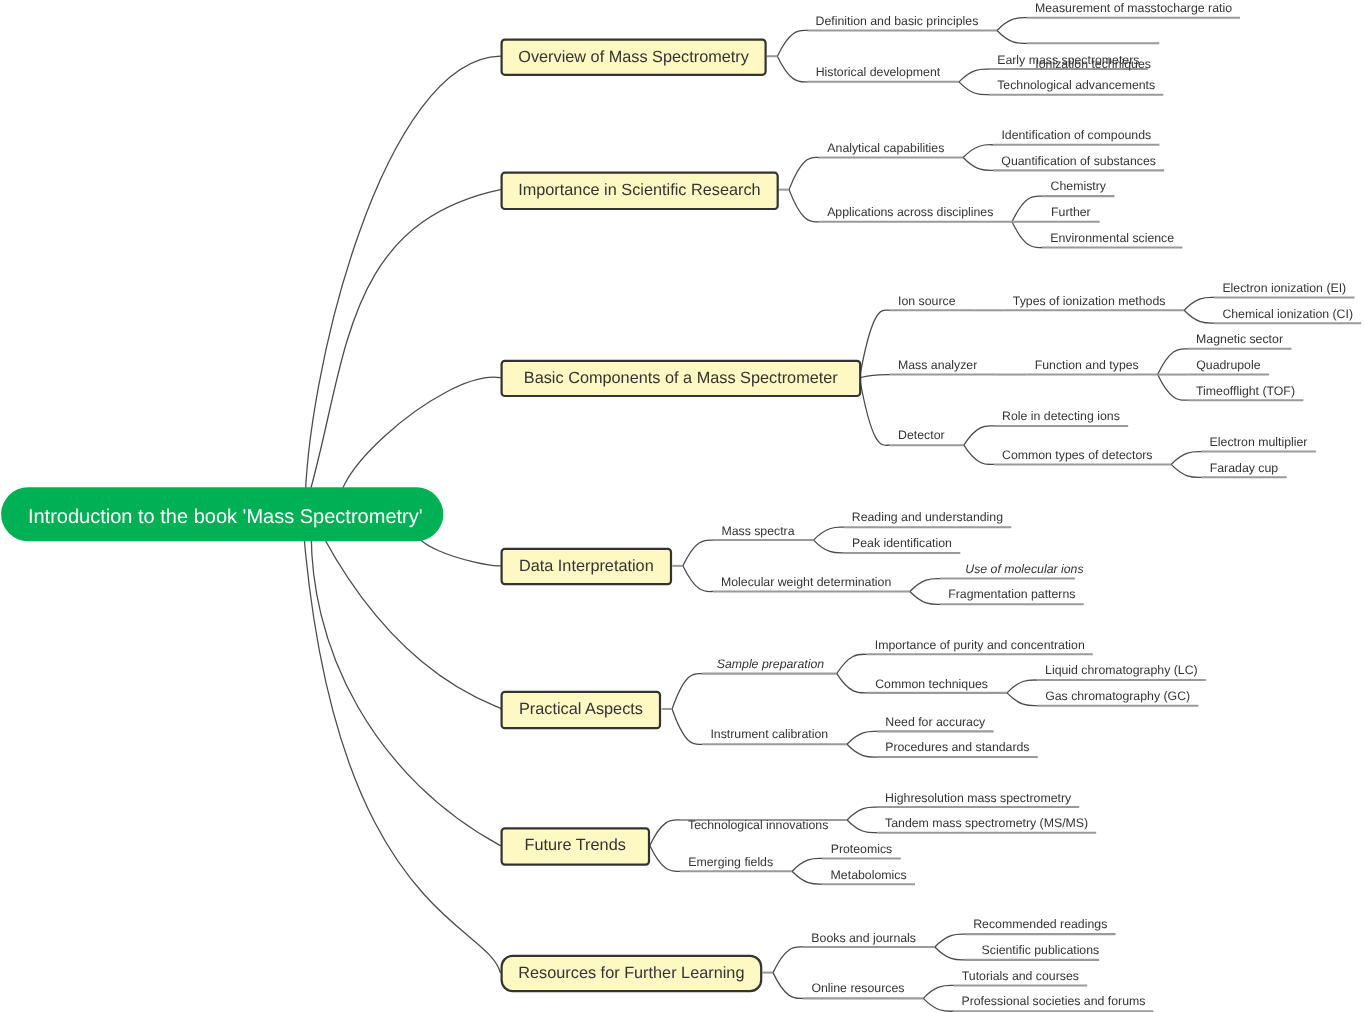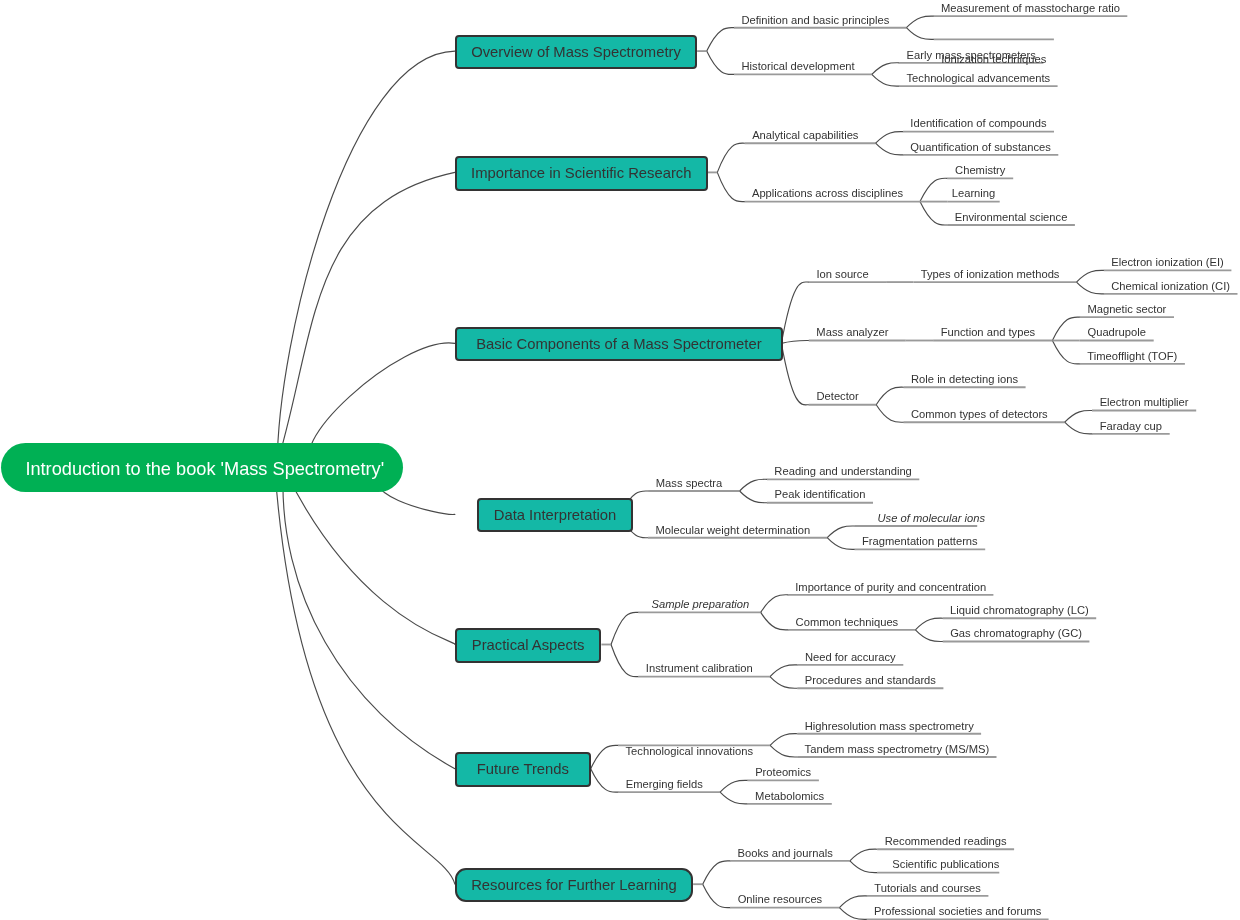--- a/index.html
+++ b/index.html
@@ -6,21 +6,21 @@
   html,body{margin:0;padding:0;}
   body{width:1240px;height:920px;overflow:hidden;background:#ffffff;
        font-family:"Liberation Sans",sans-serif;-webkit-font-smoothing:antialiased;}
   #stage{position:relative;width:1240px;height:920px;background:#ffffff;}
   #links{position:absolute;left:0;top:0;width:1240px;height:920px;overflow:visible;}
   .lk{fill:none;stroke:#4a4a4a;stroke-width:1.15;stroke-linecap:round;}
   .ul{stroke:#9a9a9a;stroke-width:1.85;stroke-linecap:butt;}
   .node{position:absolute;box-sizing:border-box;white-space:nowrap;}
   .root-node{background:#00b054;color:#ffffff;border-radius:24.7px;
              font-size:18.2px;height:49.4px;line-height:53.0px;text-align:left;padding-left:24.4px;}
-  .branch-node{border:2.2px solid #333333;border-radius:4px;background:#14b8a6;
+  .branch-node{border:2.2px solid #333333;border-radius:4px;background:#fef9c3;
                color:#333333;font-size:14.8px;height:34.4px;line-height:31.4px;text-align:center;}
   .topic-node{color:#333333;font-size:11.2px;text-align:center;line-height:16.4px;}
 </style>
 </head>
 <body>
 
 <div id="stage">
   <svg id="links" viewBox="0 0 1240 920" width="1240" height="920">
       <path d="M277.2,467.5C277.0,340.0 349.1,53.0 454.9,51.1" class="lk"></path>
       <path d="M706.7,51.1C719.0,25.4 727.2,27.7 734.0,27.7" class="lk"></path>
@@ -151,38 +151,38 @@
       <div class="node topic-node" style="left: 933.67px; width: 120.23px; top: 7px; margin-top: 44px;">Ionization techniques</div>
       <div class="node topic-node" style="left: 734px; width: 128.22px; top: 58.23px;">Historical development</div>
       <div class="node topic-node" style="left: 899.12px; width: 144.23px; top: 46.55px;">Early mass spectrometers</div>
       <div class="node topic-node" style="left: 899.12px; width: 158.46px; top: 69.9px;">Technological advancements</div>
       <div class="node branch-node" style="left: 454.9px; width: 252.78px; top: 156.12px;">Importance in Scientific Research</div>
       <div class="node topic-node" style="left: 744.58px; width: 121.45px; top: 127.04px;">Analytical capabilities</div>
       <div class="node topic-node" style="left: 902.93px; width: 151.06px; top: 115.36px;">Identification of compounds</div>
       <div class="node topic-node" style="left: 902.93px; width: 155.37px; top: 138.71px;">Quantification of substances</div>
       <div class="node topic-node" style="left: 744.58px; width: 165.84px; top: 185.41px;">Applications across disciplines</div>
       <div class="node topic-node" style="left: 947.32px; width: 65.93px; top: 162.06px;">Chemistry</div>
-      <div class="node topic-node" style="left: 947.32px; width: 52.39px; top: 185.41px;">Learning</div>
+      <div class="node topic-node" style="left: 947.32px; width: 52.39px; top: 185.41px;">Further</div>
       <div class="node topic-node" style="left: 947.32px; width: 127.61px; top: 208.76px;">Environmental science</div>
       <div class="node branch-node" style="left: 454.9px; width: 328px; top: 327.09px;">Basic Components of a Mass Spectrometer</div>
       <div class="node topic-node" style="left: 808.66px; width: 67.8px; top: 265.9px;">Ion source</div>
       <div class="node topic-node" style="left: 913.36px; width: 153.52px; top: 265.9px;">Types of ionization methods</div>
       <div class="node topic-node" style="left: 1103.78px; width: 127.6px; top: 254.22px;">Electron ionization (EI)</div>
       <div class="node topic-node" style="left: 1103.78px; width: 133.76px; top: 277.57px;">Chemical ionization (CI)</div>
       <div class="node topic-node" style="left: 808.66px; width: 87.52px; top: 324.27px;">Mass analyzer</div>
       <div class="node topic-node" style="left: 933.08px; width: 109.74px; top: 324.27px;">Function and types</div>
       <div class="node topic-node" style="left: 1079.72px; width: 94.31px; top: 300.92px;">Magnetic sector</div>
       <div class="node topic-node" style="left: 1079.72px; width: 73.98px; top: 324.27px;">Quadrupole</div>
       <div class="node topic-node" style="left: 1079.72px; width: 105.18px; top: 347.62px;">Timeofflight (TOF)</div>
       <div class="node topic-node" style="left: 808.66px; width: 57.93px; top: 388.48px;">Detector</div>
       <div class="node topic-node" style="left: 903.49px; width: 122.07px; top: 370.97px;">Role in detecting ions</div>
       <div class="node topic-node" style="left: 903.49px; width: 151.65px; top: 405.99px;">Common types of detectors</div>
       <div class="node topic-node" style="left: 1092.04px; width: 104.17px; top: 394.32px;">Electron multiplier</div>
       <div class="node topic-node" style="left: 1092.04px; width: 77.67px; top: 417.67px;">Faraday cup</div>
-      <div class="node branch-node" style="left: 454.9px; width: 156.28px; top: 498.06px; margin-left: 22px;">Data Interpretation</div>
+      <div class="node branch-node" style="left: 454.9px; width: 156.28px; top: 498.06px;">Data Interpretation</div>
       <div class="node topic-node" style="left: 648.08px; width: 81.97px; top: 474.8px;">Mass spectra</div>
       <div class="node topic-node" style="left: 766.94px; width: 152.32px; top: 463.13px;">Reading and understanding</div>
       <div class="node topic-node" style="left: 766.94px; width: 106.04px; top: 486.48px;">Peak identification</div>
       <div class="node topic-node" style="left: 648.08px; width: 169.54px; top: 521.51px;">Molecular weight determination</div>
       <div class="node topic-node" style="left: 870px; width: 122.67px; top: 509.83px; font-style: italic;">Use of molecular ions</div>
       <div class="node topic-node" style="left: 854.52px; width: 130.7px; top: 533.18px;">Fragmentation patterns</div>
       <div class="node branch-node" style="left: 454.9px; width: 146.52px; top: 628.16px;">Practical Aspects</div>
       <div class="node topic-node" style="left: 644px; width: 112.82px; top: 596.15px; font-style: italic;">Sample preparation</div>
       <div class="node topic-node" style="left: 788.04px; width: 205.32px; top: 578.64px;">Importance of purity and concentration</div>
       <div class="node topic-node" style="left: 788.04px; width: 117.75px; top: 613.67px;">Common techniques</div>

